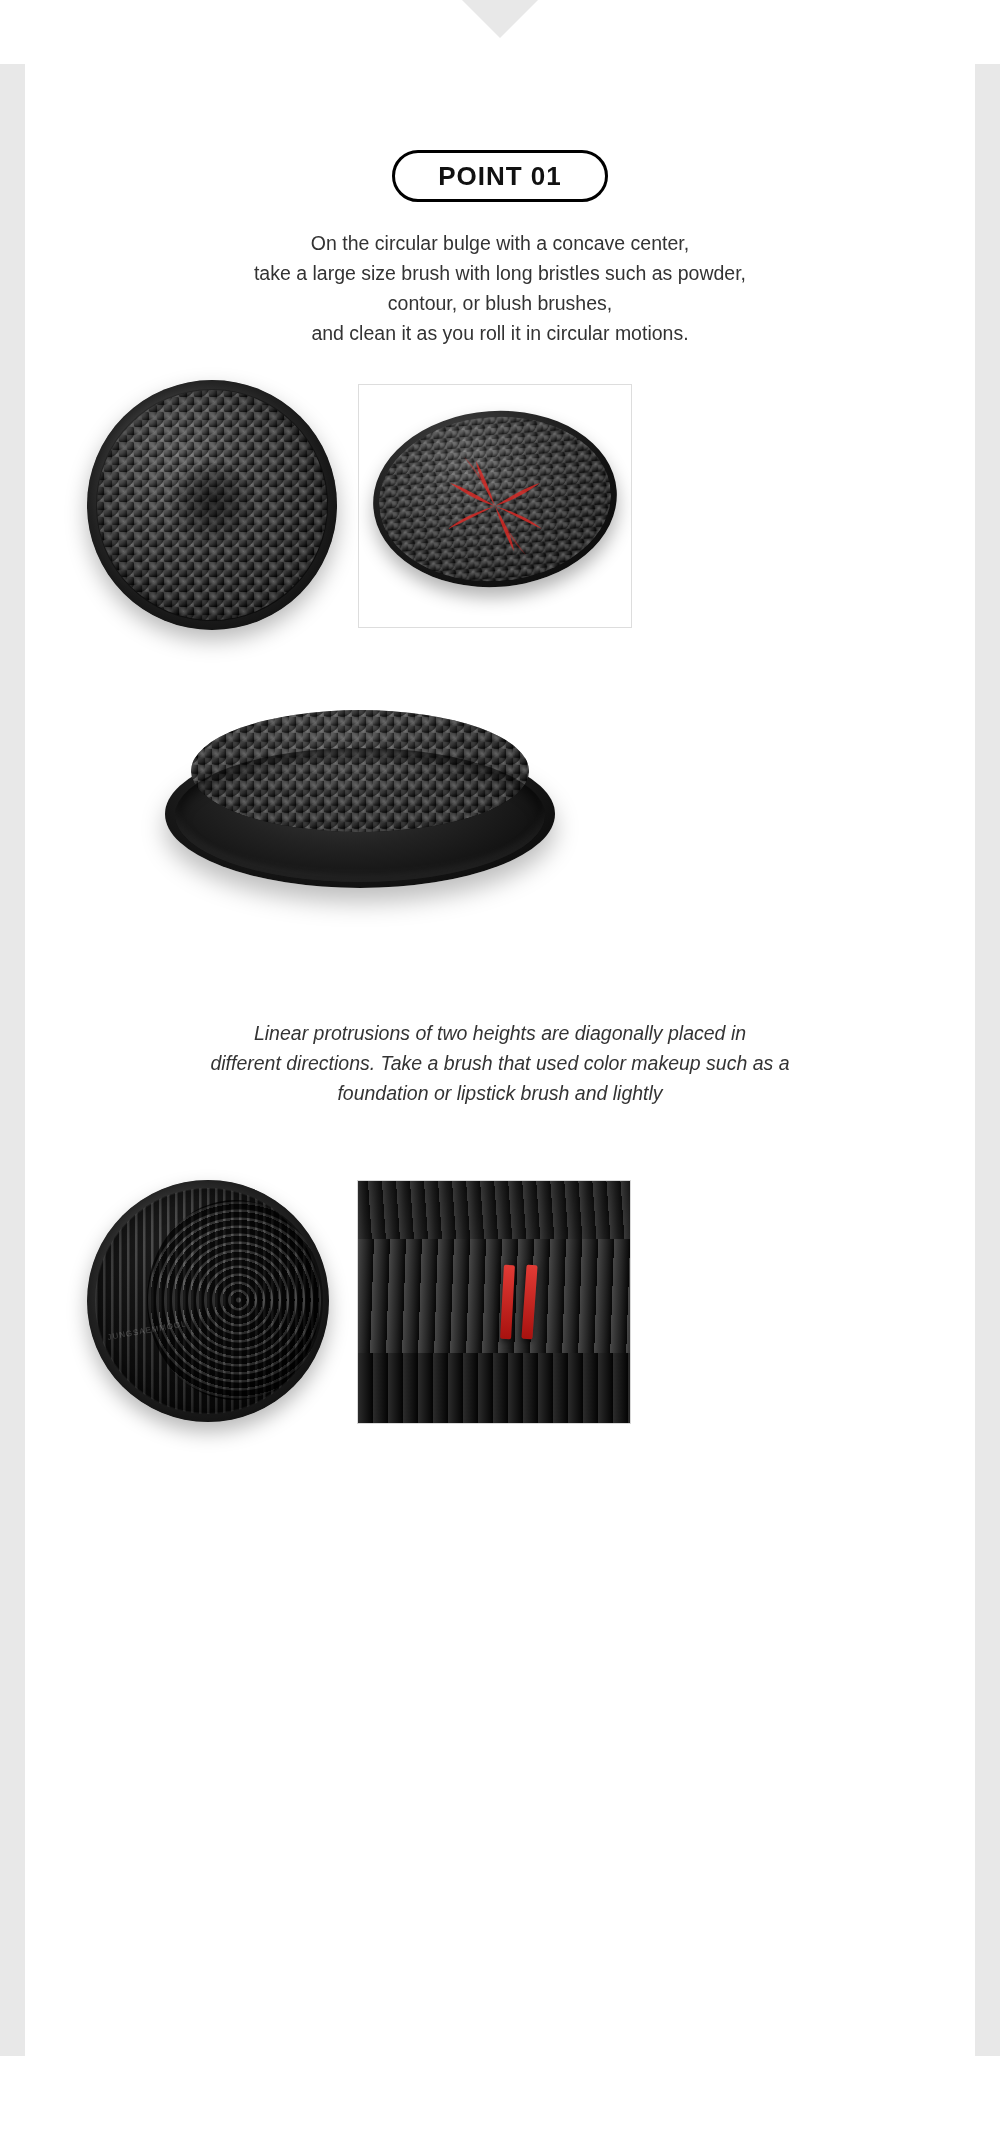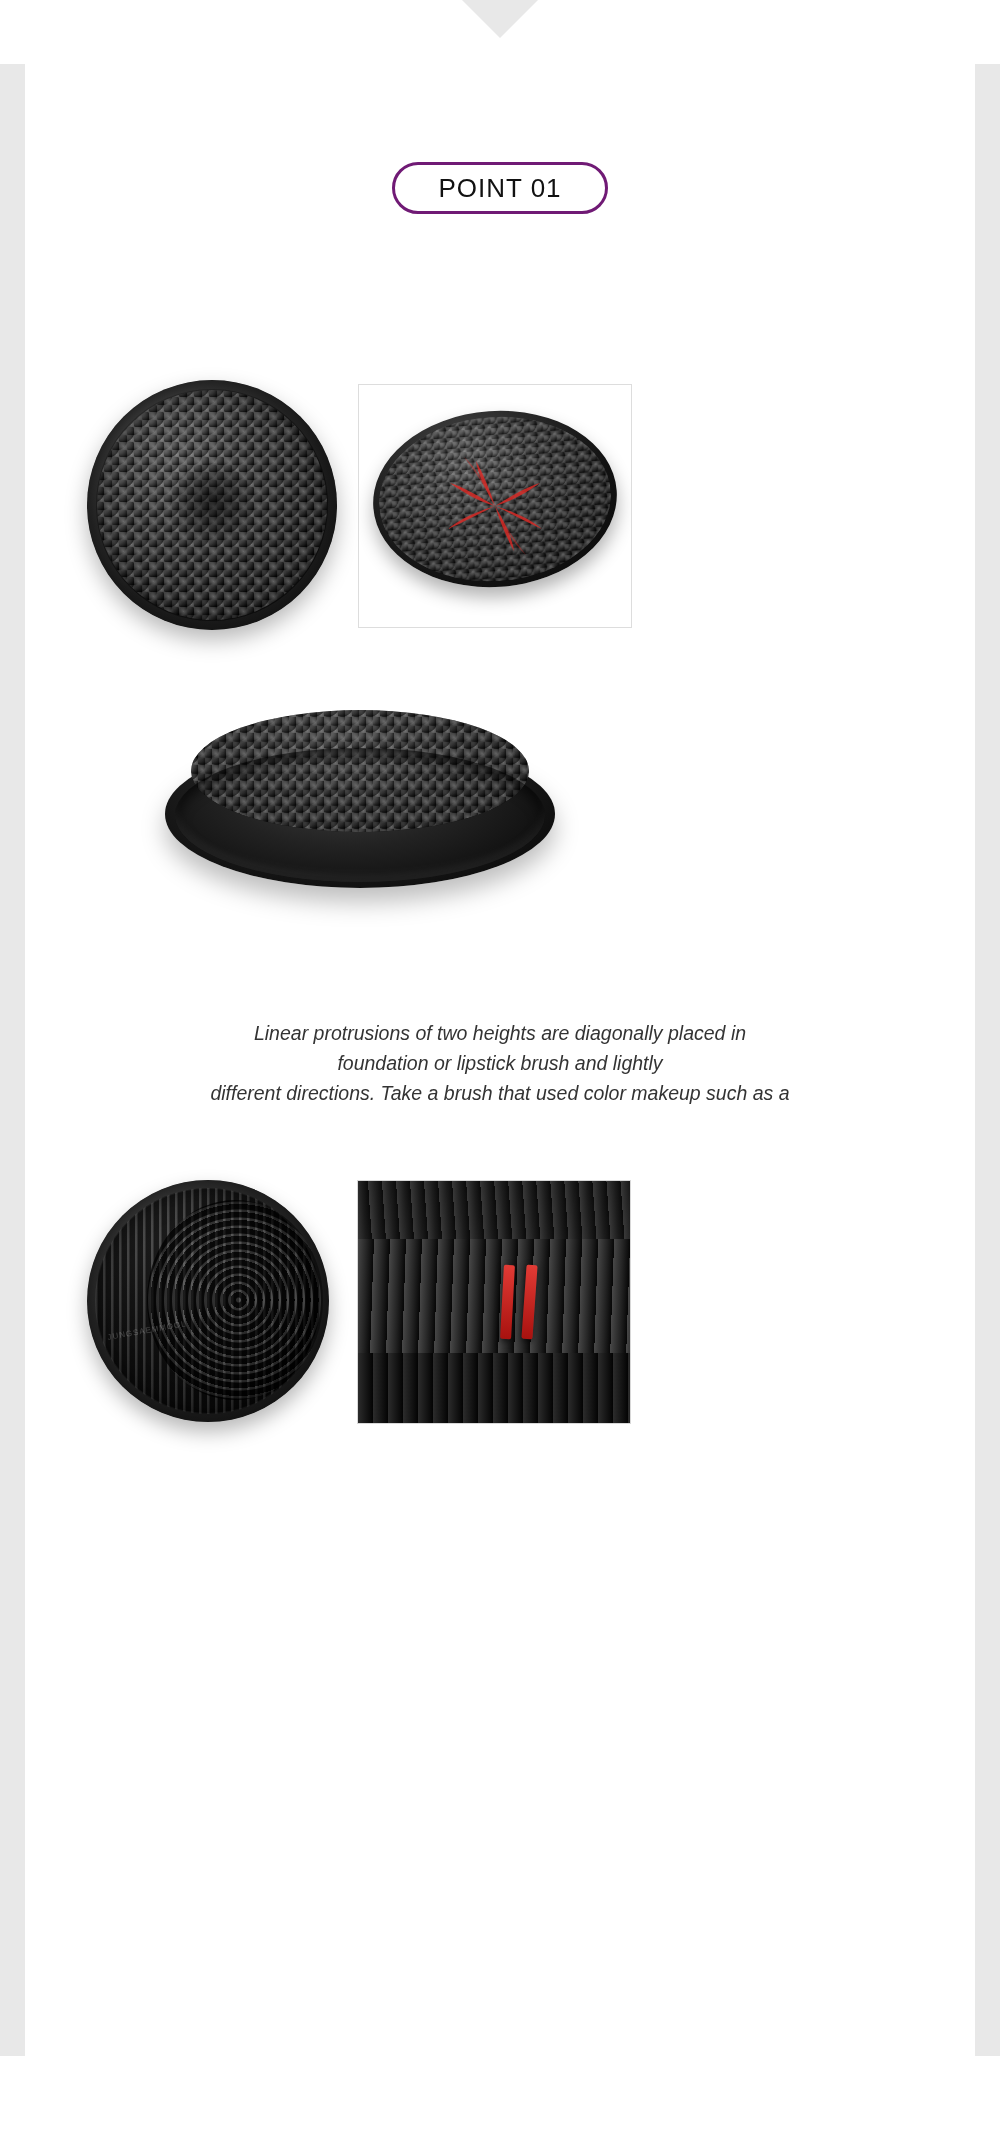--- a/index.html
+++ b/index.html
@@ -49,31 +49,31 @@
   .bottom-band {
     position: absolute;
     bottom: 0; left: 0;
     width: 1000px;
     height: 100px;
     background: #ffffff;
   }
 
   
   .badge {
-    margin: 12px auto;
+    margin: 0 auto;
     width: 216px;
     height: 52px;
-    border: 3px solid #701a75;
+    border: 3px solid #000000;
     border-radius: 26px;
     display: flex;
     align-items: center;
     justify-content: center;
     letter-spacing: 1px;
     font-size: 26px;
-    font-weight: normal;
+    font-weight: bold;
     color: #111111;
     box-sizing: border-box;
   }
   .badge-1 { position: absolute; top: 86px; left: 367px; }
   .badge-2 { position: absolute; top: 876px; left: 367px; }
 
   .desc {
     position: absolute;
     width: 900px;
     left: 25px;
@@ -286,20 +286,26 @@
 
 <div class="page">
 
   <div class="top-band"></div>
   <div class="notch"></div>
 
   <div class="sheet">
 
     <div class="badge badge-1">POINT 01</div>
 
+    <div class="desc desc-1">
+      <div>On the circular bulge with a concave center,</div>
+      <div>take a large size brush with long bristles such as powder,</div>
+      <div>contour, or blush brushes,</div>
+      <div>and clean it as you roll it in circular motions.</div>
+    </div>
 
     <div class="img-block disc-top">
       <div class="bumps"></div>
       <div class="bumps offset"></div>
       <div class="disc-concave"></div>
       <div class="disc-rim"></div>
     </div>
 
     <div class="img-block framed">
       <div class="oval">
@@ -329,22 +335,22 @@
         <div class="bumps offset"></div>
       </div>
       <div class="ring"></div>
     </div>
 
     <div class="ghost"></div>
 
 
     <div class="desc desc-2">
       <div>Linear protrusions of two heights are diagonally placed in</div>
+      <div>different directions. Take a brush that used color makeup such as a</div>
       <div>foundation or lipstick brush and lightly</div>
-      <div>different directions. Take a brush that used color makeup such as a</div>
     </div>
 
     <div class="img-block ribbed">
       <div class="lines"></div>
       <div class="circles"></div>
       <div class="logo">JUNGSAEMMOOL</div>
       <div class="disc-rim"></div>
     </div>
 
     <div class="img-block macro">

